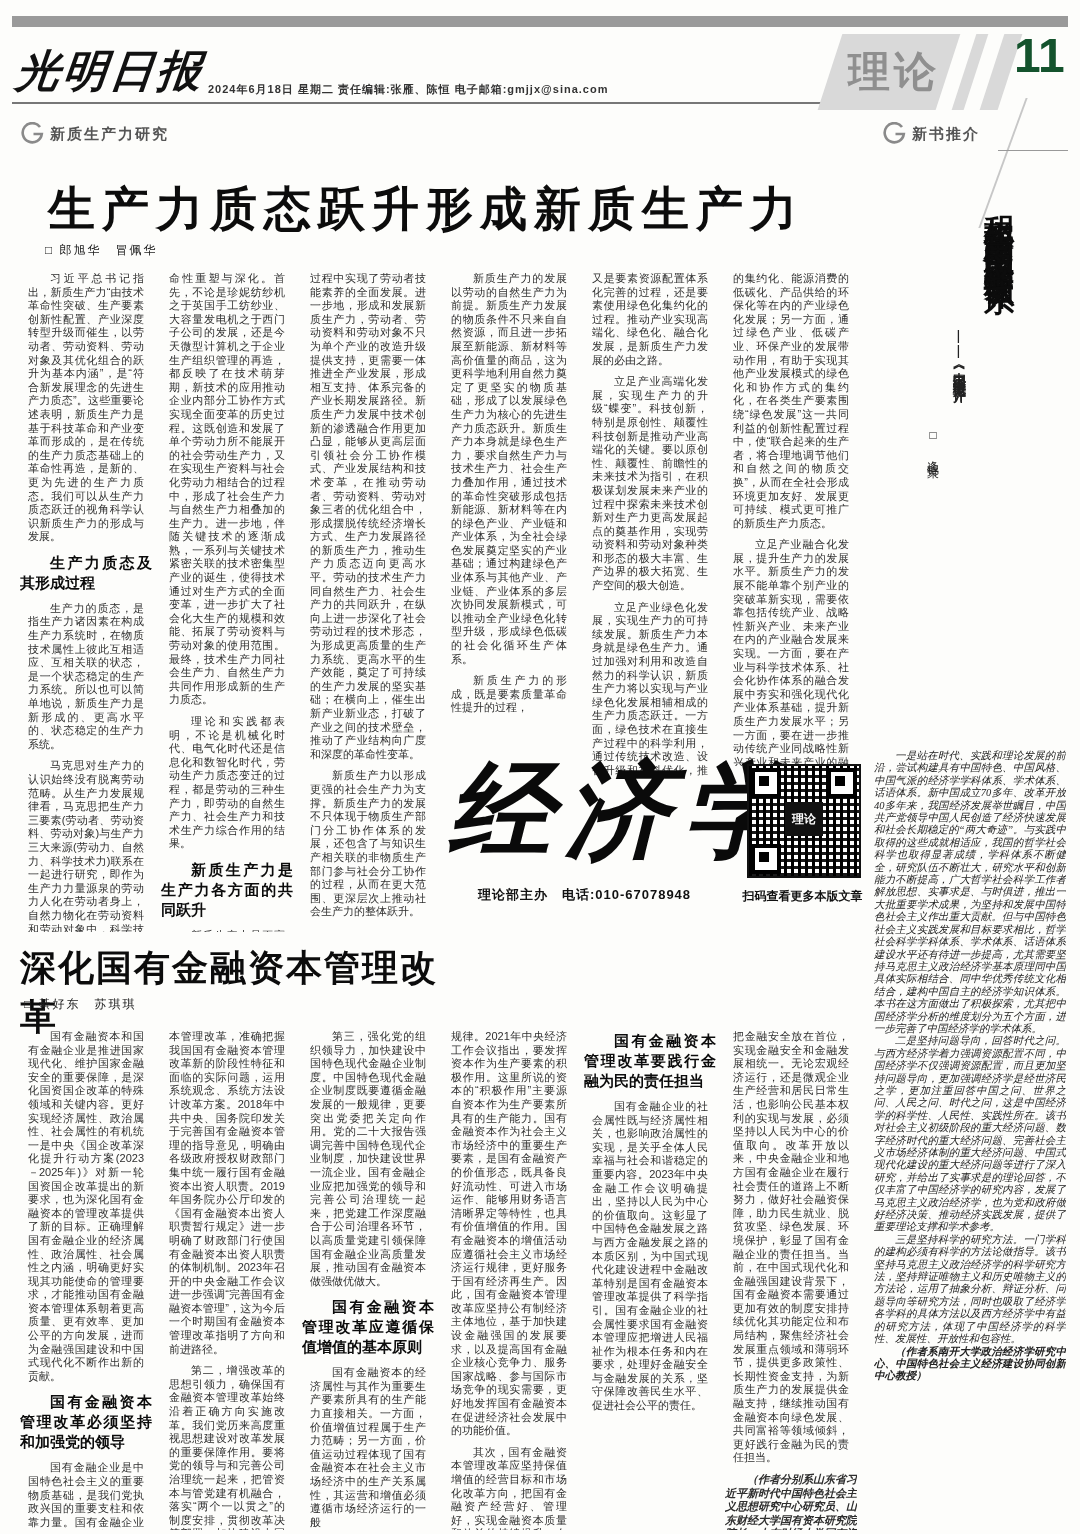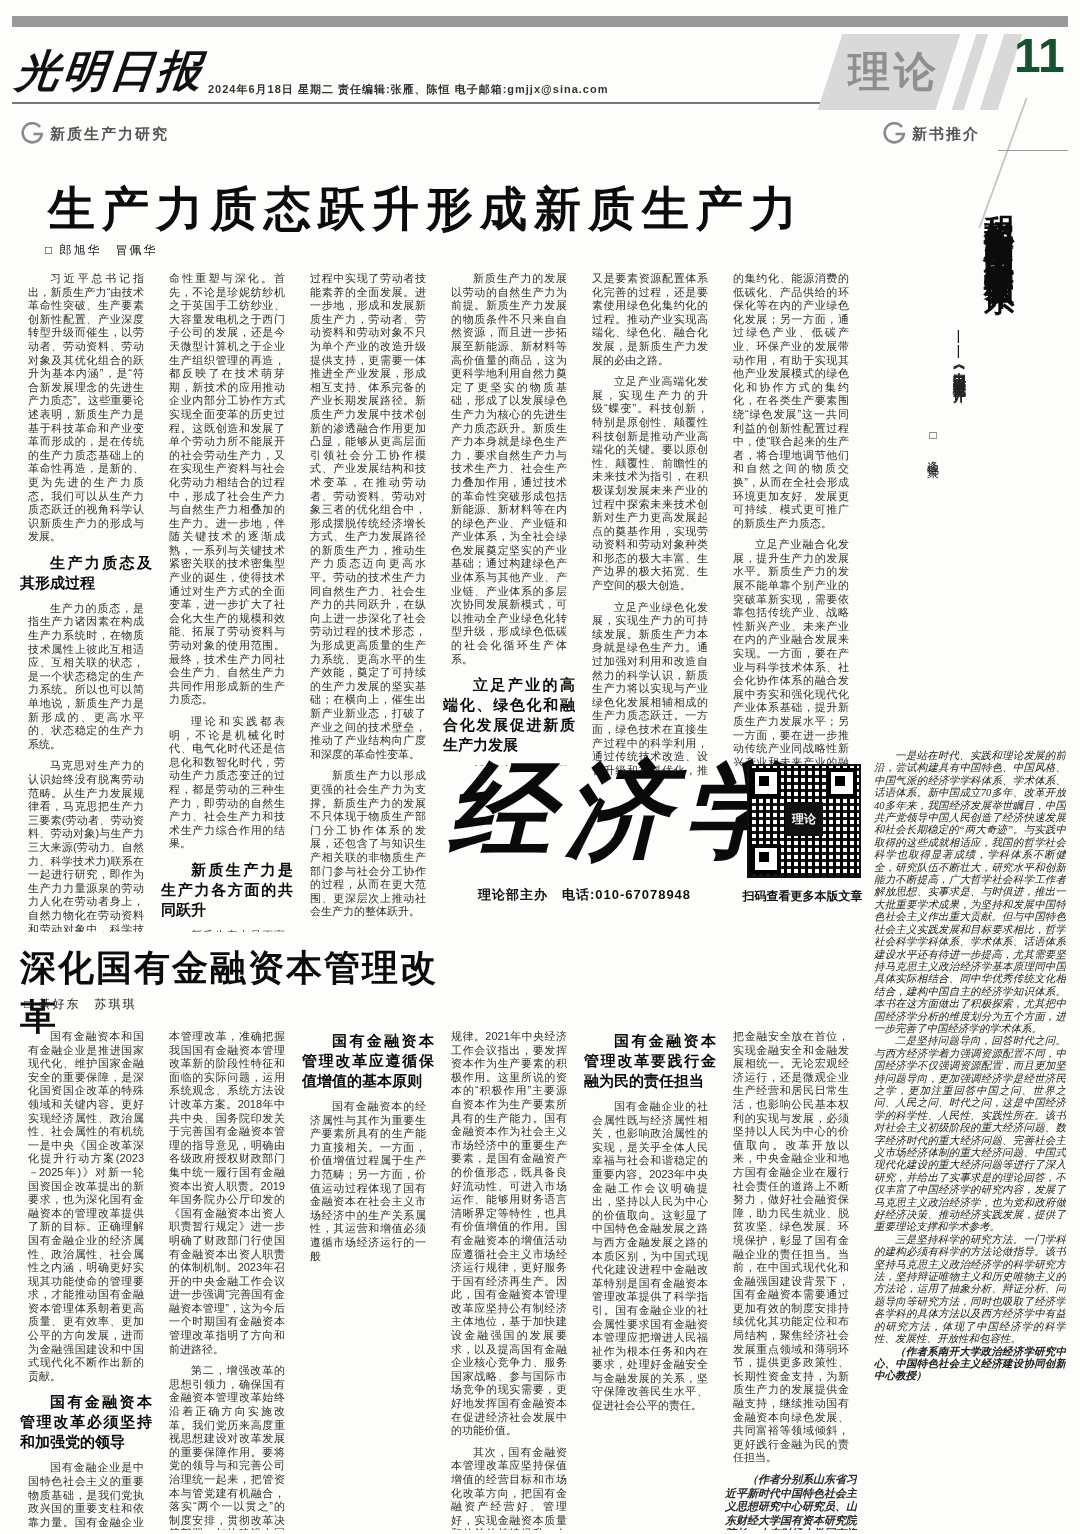--- a/index.html
+++ b/index.html
@@ -125,21 +125,20 @@
     <div class="col h672">
       <div class="blk cont">
           <p>过程中实现了劳动者技能素养的全面发展。进一步地，形成和发展新质生产力，劳动者、劳动资料和劳动对象不只为单个产业的改造升级提供支持，更需要一体推进全产业发展，形成相互支持、体系完备的产业长期发展路径。新质生产力发展中技术创新的渗透融合作用更加凸显，能够从更高层面引领社会分工协作模式、产业发展结构和技术变革，在推动劳动者、劳动资料、劳动对象三者的优化组合中，形成摆脱传统经济增长方式、生产力发展路径的新质生产力，推动生产力质态迈向更高水平。劳动的技术生产力同自然生产力、社会生产力的共同跃升，在纵向上进一步深化了社会劳动过程的技术形态，为形成更高质量的生产力系统、更高水平的生产效能，奠定了可持续的生产力发展的坚实基础；在横向上，催生出新产业新业态，打破了产业之间的技术壁垒，推动了产业结构向广度和深度的革命性变革。</p>
           <p>新质生产力以形成更强的社会生产力为支撑。新质生产力的发展不只体现于物质生产部门分工协作体系的发展，还包含了与知识生产相关联的非物质生产部门参与社会分工协作的过程，从而在更大范围、更深层次上推动社会生产力的整体跃升。</p>
         </div>
     </div>
     <div class="col h505">
       <div class="blk">
           <p>新质生产力的发展以劳动的自然生产力为前提。新质生产力发展的物质条件不只来自自然资源，而且进一步拓展至新能源、新材料等高价值量的商品，这为更科学地利用自然力奠定了更坚实的物质基础，形成了以发展绿色生产力为核心的先进生产力质态跃升。新质生产力本身就是绿色生产力，要求自然生产力与技术生产力、社会生产力叠加作用，通过技术的革命性突破形成包括新能源、新材料等在内的绿色产业、产业链和产业体系，为全社会绿色发展奠定坚实的产业基础；通过构建绿色产业体系与其他产业、产业链、产业体系的多层次协同发展新模式，可以推动全产业绿色化转型升级，形成绿色低碳的社会化循环生产体系。</p>
         </div>
-      <div class="sub">立足产业的高端化、绿色化和融合化发展促进新质生产力发展</div>
       <div class="blk">
           <p>新质生产力的形成，既是要素质量革命性提升的过程，</p>
         </div>
     </div>
     <div class="col h512">
       <div class="blk cont">
           <p>又是要素资源配置体系化完善的过程，还是要素使用绿色化集约化的过程。推动产业实现高端化、绿色化、融合化发展，是新质生产力发展的必由之路。</p>
           <p>立足产业高端化发展，实现生产力的升级“蝶变”。科技创新，特别是原创性、颠覆性科技创新是推动产业高端化的关键。要以原创性、颠覆性、前瞻性的未来技术为指引，在积极谋划发展未来产业的过程中探索未来技术创新对生产力更高发展起点的奠基作用，实现劳动资料和劳动对象种类和形态的极大丰富、生产边界的极大拓宽、生产空间的极大创造。</p>
           <p>立足产业绿色化发展，实现生产力的可持续发展。新质生产力本身就是绿色生产力。通过加强对利用和改造自然力的科学认识，新质生产力将以实现与产业绿色化发展相辅相成的生产力质态跃迁。一方面，绿色技术在直接生产过程中的科学利用，通过传统技术改造、设备升级和材料优化，推动了包括生产过程的清洁化、资源利用的循环化、要素使用</p>
         </div>
@@ -182,20 +181,23 @@
         </div>
     </div>
     <div class="col bh508">
       <div class="blk cont">
           <p>本管理改革，准确把握我国国有金融资本管理改革新的阶段性特征和面临的实际问题，运用系统观念、系统方法设计改革方案。2018年中共中央、国务院印发关于完善国有金融资本管理的指导意见，明确由各级政府授权财政部门集中统一履行国有金融资本出资人职责。2019年国务院办公厅印发的《国有金融资本出资人职责暂行规定》进一步明确了财政部门行使国有金融资本出资人职责的体制机制。2023年召开的中央金融工作会议进一步强调“完善国有金融资本管理”，这为今后一个时期国有金融资本管理改革指明了方向和前进路径。</p>
           <p>第二，增强改革的思想引领力，确保国有金融资本管理改革始终沿着正确方向实施改革。我们党历来高度重视思想建设对改革发展的重要保障作用。要将党的领导与和完善公司治理统一起来，把管资本与管党建有机融合，落实“两个一以贯之”的制度安排，贯彻改革决策部署，加快建设中国特色现代金融企业制度。</p>
           <p>第一，加强党的政治领导，牢牢把握国有金融资本管理改革的正确政治方向，坚持稳中求进工作总基调，使改革蹄疾步稳、协调推进。</p>
         </div>
     </div>
     <div class="col bh508">
+      <div class="blk">
+          <p>第三，强化党的组织领导力，加快建设中国特色现代金融企业制度。中国特色现代金融企业制度既要遵循金融发展的一般规律，更要突出党委把关定向作用。党的二十大报告强调完善中国特色现代企业制度，加快建设世界一流企业。国有金融企业应把加强党的领导和完善公司治理统一起来，把党建工作深度融合于公司治理各环节，以高质量党建引领保障国有金融企业高质量发展，推动国有金融资本做强做优做大。</p>
+        </div>
       <div class="sub">国有金融资本管理改革应遵循保值增值的基本原则</div>
       <div class="blk">
           <p>国有金融资本的经济属性与其作为重要生产要素所具有的生产能力直接相关。一方面，价值增值过程属于生产力范畴；另一方面，价值运动过程体现了国有金融资本在社会主义市场经济中的生产关系属性，其运营和增值必须遵循市场经济运行的一般</p>
         </div>
     </div>
     <div class="col bh508">
       <div class="blk cont">
           <p>规律。2021年中央经济工作会议指出，要发挥资本作为生产要素的积极作用。这里所说的资本的“积极作用”主要源自资本作为生产要素所具有的生产能力。国有金融资本作为社会主义市场经济中的重要生产要素，是国有金融资产的价值形态，既具备良好流动性、可进入市场运作、能够用财务语言清晰界定等特性，也具有价值增值的作用。国有金融资本的增值活动应遵循社会主义市场经济运行规律，更好服务于国有经济再生产。因此，国有金融资本管理改革应坚持公有制经济主体地位，基于加快建设金融强国的发展要求，以及提高国有金融企业核心竞争力、服务国家战略、参与国际市场竞争的现实需要，更好地发挥国有金融资本在促进经济社会发展中的功能价值。</p>
           <p>其次，国有金融资本管理改革应坚持保值增值的经营目标和市场化改革方向，把国有金融资产经营好、管理好，实现金融资本质量和效益的持续提升，在有效防范化解金融风险的同时，通过做强做优做大国有金融资本，更好服务实体经济发展，改革要在发挥市场在资源配置中的决定性</p>
         </div>

